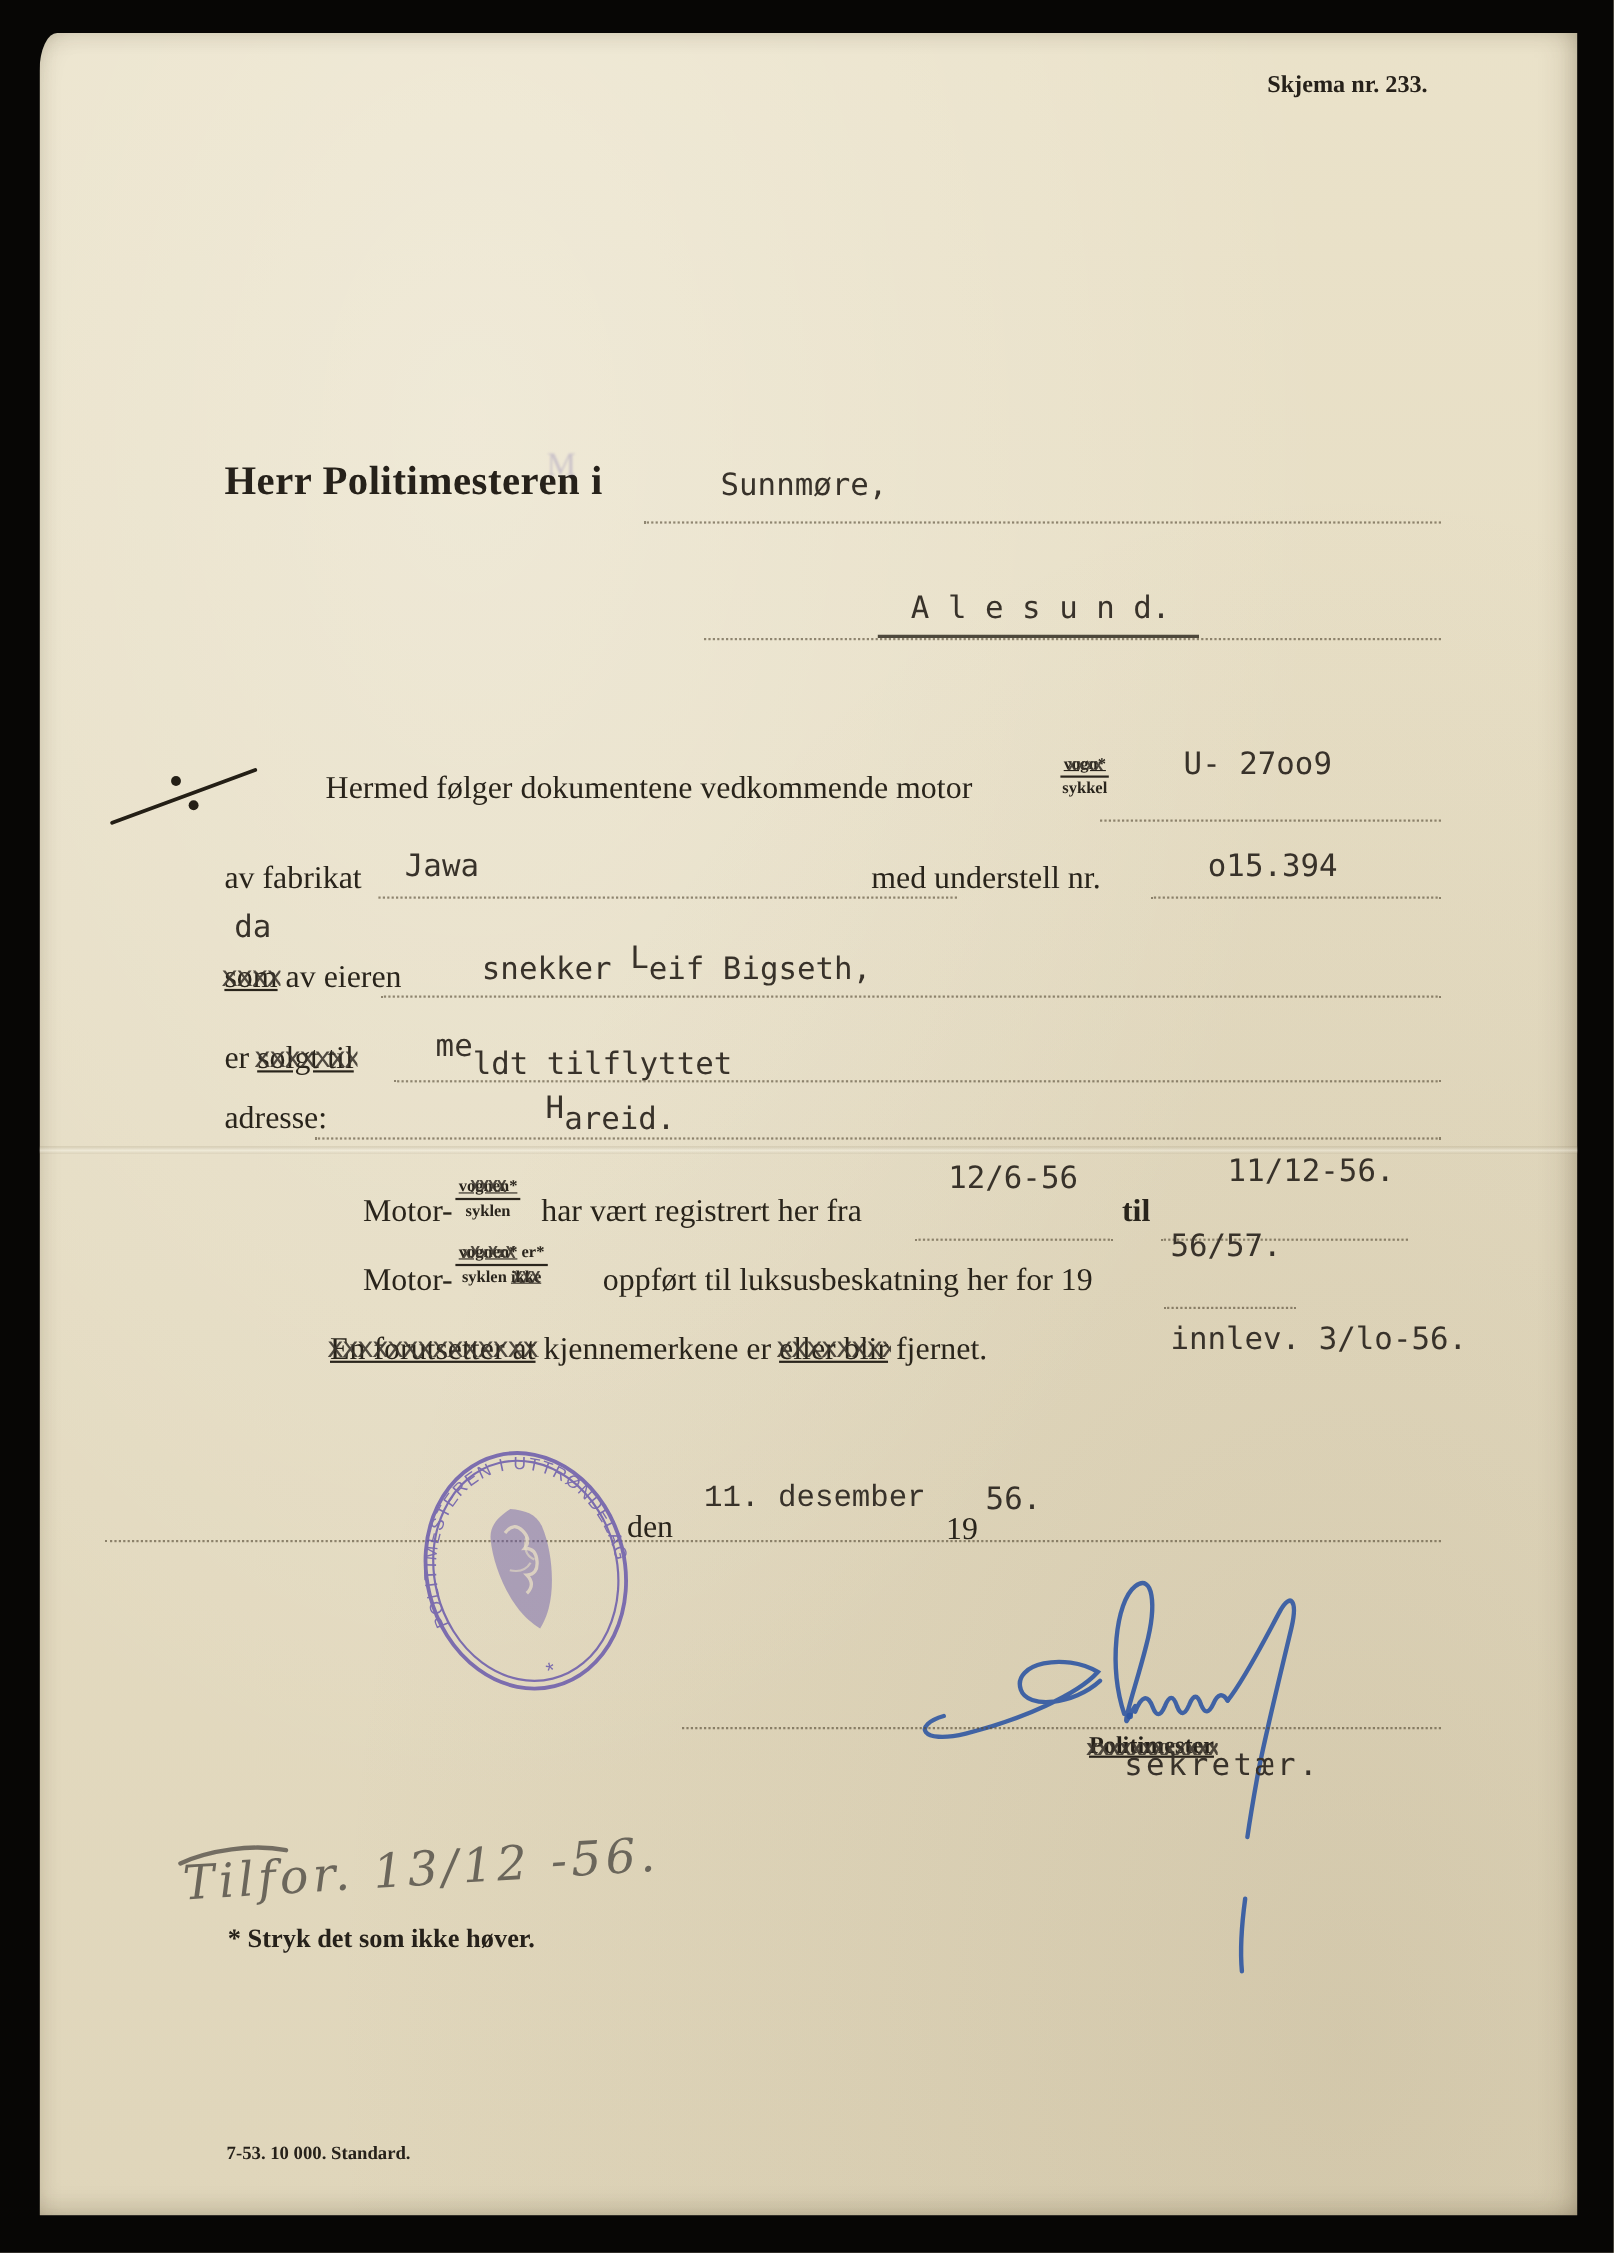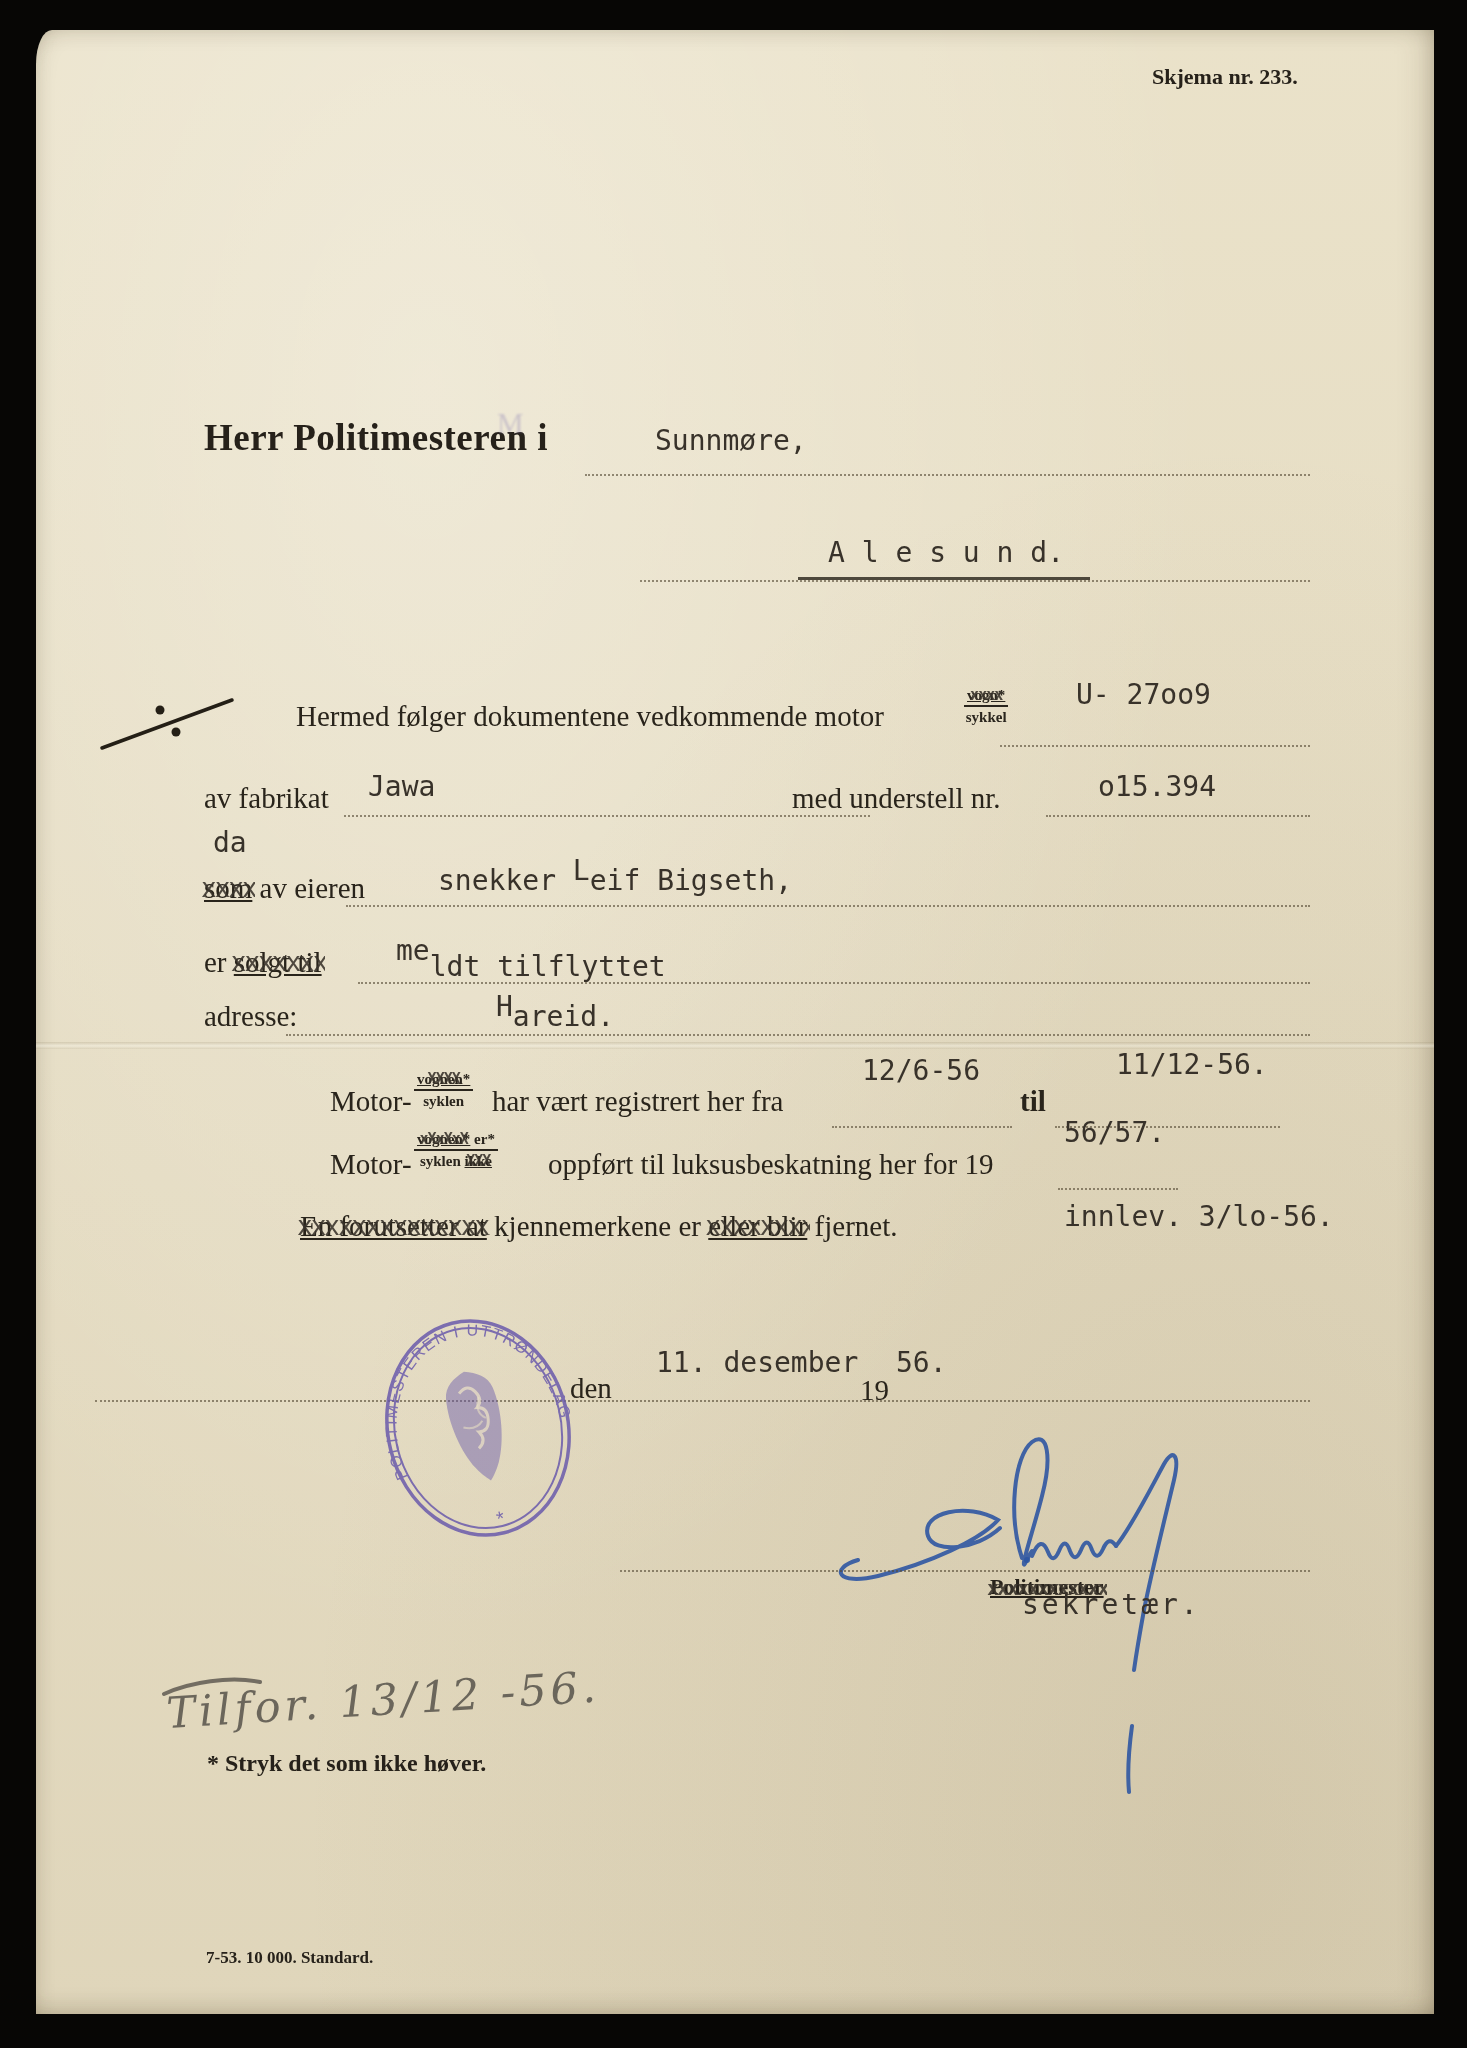--- a/index.html
+++ b/index.html
@@ -143,21 +143,21 @@
 <div class="abs mono" style="left:1064px;top:1118px;">56/57.</div>
 <div class="dots" style="left:1058px;top:1188px;width:120px;"></div>
 
 <div class="abs serif" style="left:300px;top:1210px;">
   <span class="struck"><span>En forutsetter at</span><span class="xover">xxxxxxxxxxxxxxxxx</span></span><span> kjennemerkene er </span><span class="struck"><span>eller blir</span><span class="xover">xxxxxxxxxx</span></span><span> fjernet.</span>
 </div>
 <div class="abs mono" style="left:1064px;top:1202px;">innlev. 3/lo-56.</div>
 
 <div class="dots" style="left:95px;top:1400px;width:1215px;"></div>
 <div class="abs serif" style="left:570px;top:1372px;">den</div>
-<div class="abs mono" style="left:656px;top:1348px;">11. desember</div>
+<div class="abs mono" style="left:640px;top:1348px;font-family:Liberation Mono, monospace;">11. desember</div>
 <div class="abs serif" style="left:860px;top:1374px;">19</div>
 <div class="abs mono" style="left:896px;top:1348px;">56.</div>
 
 <svg class="abs" style="left:364px;top:1306px;transform:rotate(-14deg);opacity:.82;" width="228" height="244" viewBox="0 0 228 244">
   <g fill="none" stroke="#6656ab">
     <ellipse cx="114" cy="122" rx="90" ry="108" stroke-width="3.5"></ellipse>
     <ellipse cx="114" cy="122" rx="83" ry="101" stroke-width="2"></ellipse>
   </g>
   <path id="stampArc" d="M 40 172 A 82 100 0 1 1 188 172" fill="none"></path>
   <text font-family="Liberation Sans, sans-serif" font-size="16" letter-spacing="1.5" fill="#6656ab">

